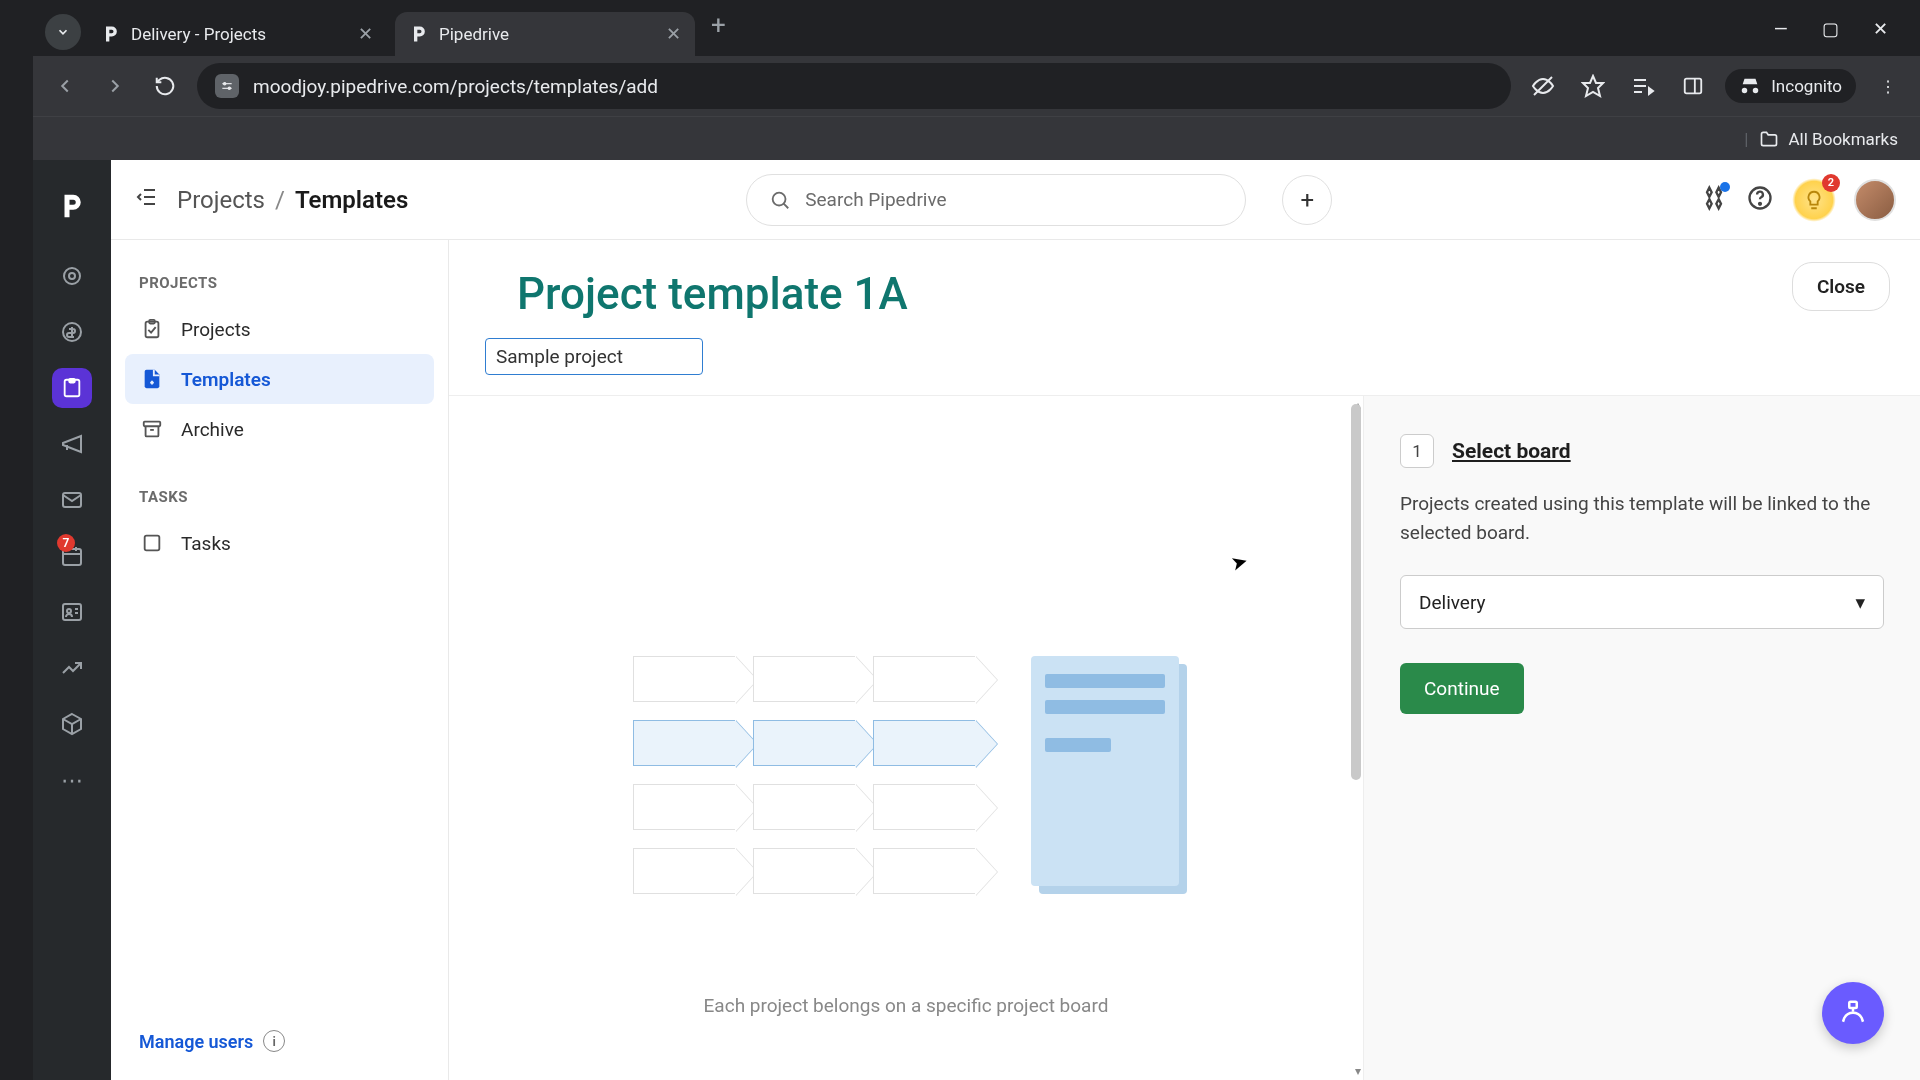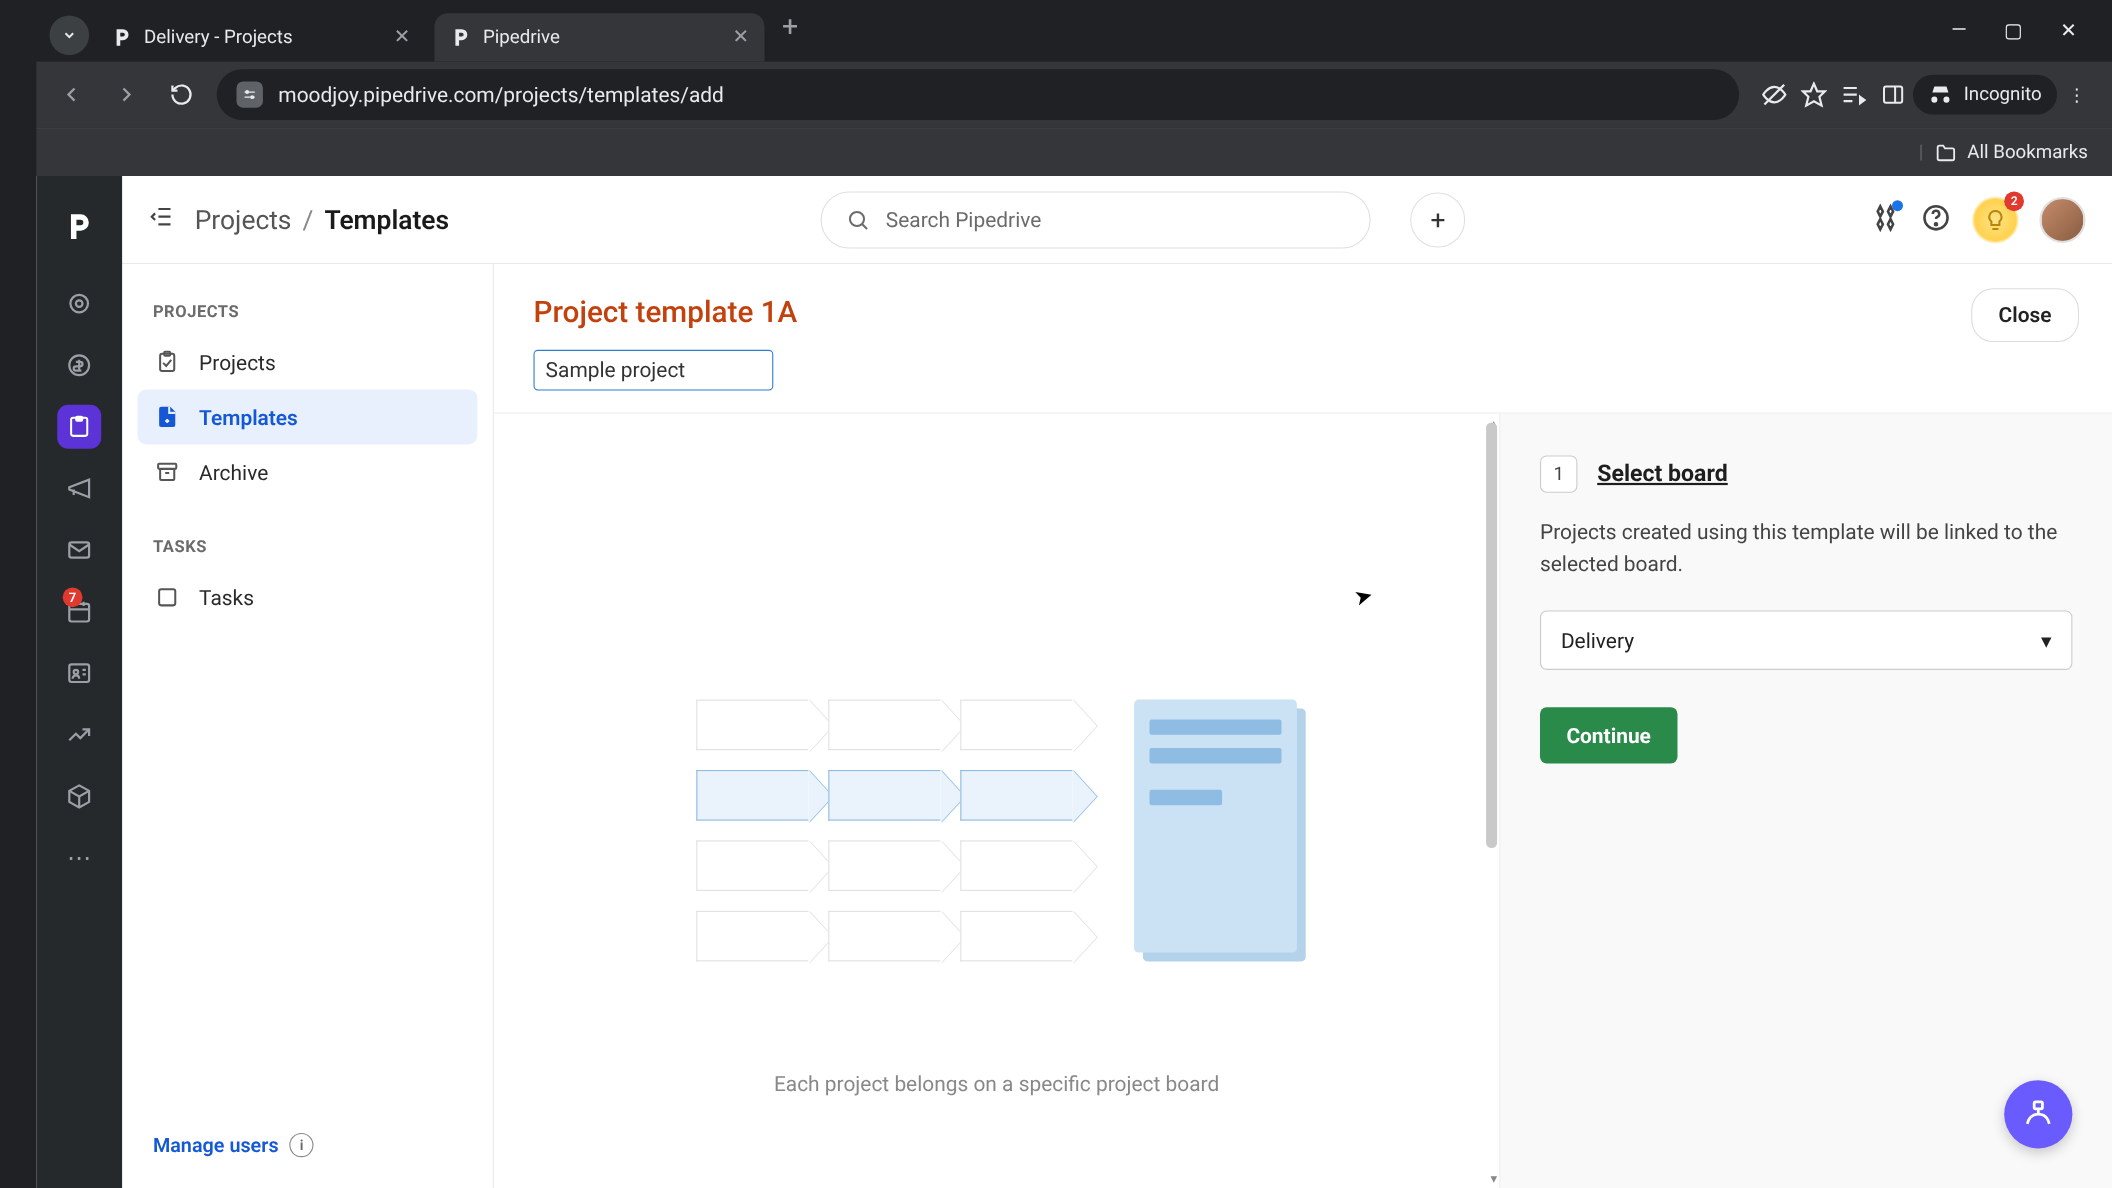--- a/index.html
+++ b/index.html
@@ -15,21 +15,21 @@
   .tab .favicon { width: 20px; height: 20px; }
   .tab .favicon svg { width: 20px; height: 20px; }
   .tab .close { color: #9aa0a6; font-size: 18px; margin-left: auto; line-height: 1; }
   .new-tab { color: #9aa0a6; font-size: 26px; padding: 0 16px 6px; align-self: center; }
   .win-controls { margin-left: auto; display: flex; gap: 34px; padding-right: 24px; color: #e8eaed; font-size: 18px; align-self: center; }
   .toolbar { height: 60px; background: #35363a; display: flex; align-items: center; padding: 0 14px; gap: 14px; }
   .tb-btn { width: 36px; height: 36px; display: flex; align-items: center; justify-content: center; color: #9aa0a6; border-radius: 50%; }
   .tb-btn.enabled { color: #e8eaed; }
   .omnibox { flex: 1; height: 46px; background: #202124; border-radius: 23px; display: flex; align-items: center; padding: 0 18px; gap: 14px; color: #e8eaed; font-size: 19px; }
   .omnibox .site-chip { width: 24px; height: 24px; border-radius: 6px; background: #5f6368; display:flex; align-items:center; justify-content:center; font-size: 14px; }
-  .toolbar-right { display: flex; }
+  .toolbar-right { display: flex; align-items: center; gap: 14px; }
   .incognito { display: flex; align-items: center; gap: 10px; background: #202124; border-radius: 20px; padding: 6px 14px; color: #e8eaed; font-size: 17px; }
   .bookmarks-bar { height: 44px; background: #35363a; display: flex; align-items: center; justify-content: flex-end; padding: 0 22px; gap: 10px; color: #e8eaed; font-size: 17px; border-top: 1px solid rgba(255,255,255,0.05); }
 
   
   .app { flex: 1; background: #f7f7f7; display: flex; min-height: 0; position: relative; }
 
   
   .rail { width: 78px; background: #26292c; display: flex; flex-direction: column; align-items: center; padding-top: 16px; gap: 0; position: relative; }
   .rail .item { width: 46px; height: 56px; display: flex; align-items: center; justify-content: center; color: #9aa0a6; position: relative; }
   .rail .item.logo { height: 60px; margin-bottom: 12px; }
@@ -63,21 +63,21 @@
   .nav-item { display: flex; align-items: center; gap: 16px; padding: 12px 14px; font-size: 19px; color: #2a2a2a; border-radius: 8px; }
   .nav-item.selected { background: #e8f0fd; color: #1558d6; font-weight: 600; }
   .nav-item .nicon { width: 26px; height: 26px; display:flex; align-items:center; justify-content:center; }
   .nav-footer { margin-top: auto; padding: 0 14px 10px; display: flex; align-items: center; gap: 10px; }
   .nav-footer a { color: #1558d6; font-size: 18px; font-weight: 600; text-decoration: none; }
   .info-dot { width: 22px; height: 22px; border: 1.5px solid #888; border-radius: 50%; display:flex; align-items:center; justify-content:center; font-size: 13px; color:#666; font-weight:600; }
 
   
   .editor { flex: 1; display: flex; flex-direction: column; min-height: 0; position: relative; }
   .editor-head { padding: 28px 36px 20px; border-bottom: 1px solid #eee; display: flex; flex-direction: column; gap: 18px; position: relative; }
-  .editor-title { font-size: 27px; font-weight: 500; color: #c2410c; }
+  .editor-title { font-size: 44px; font-weight: 500; color: #0f766e; margin-left: 32px; }
   .close-btn { position: absolute; right: 30px; top: 22px; border: 1px solid #ddd; background: #fff; border-radius: 20px; padding: 12px 24px; font-size: 19px; font-weight: 600; color: #222; }
   .tag-input { border: 1.5px solid #2f7dd1; border-radius: 4px; padding: 6px 10px; font-size: 19px; color: #333; width: 218px; background:#fff; }
   .editor-body { flex: 1; display: flex; min-height: 0; }
   .preview { flex: 1; border-right: 1px solid #eee; position: relative; overflow-y: auto; }
   .preview-inner { padding: 0 40px 40px; display:flex; flex-direction: column; align-items:center; }
   .cursor-fake { position: absolute; left: 782px; top: 154px; font-size: 20px; transform: rotate(-15deg); }
   .illustration { margin-top: 260px; display:flex; gap: 56px; align-items:flex-start; }
   .pipes { display:flex; flex-direction: column; gap: 18px; }
   .pipe-row { display:flex; gap: 18px; }
   .pipe { width: 102px; height: 46px; background:#fff; border:1.5px solid #e0e0e0; position:relative; border-right:none; }
@@ -89,21 +89,21 @@
   .slab .bar.w1{width:100%;} .slab .bar.w2{width:100%;} .slab .bar.w3{width:55%;}
   .preview-caption { margin-top: 100px; color:#888; font-size:19px; }
 
   
   .wizard { width: 556px; background:#f9f9f9; padding: 38px 36px; display:flex; flex-direction:column; gap: 22px; }
   .step-head { display:flex; align-items:center; gap: 18px; }
   .step-num { width: 34px; height: 34px; border: 1.5px solid #ccc; border-radius: 6px; display:flex; align-items:center; justify-content:center; font-size: 17px; color:#444; background:#fff; }
   .step-title { font-size: 21px; font-weight: 700; color:#1e1e1e;text-decoration:underline; }
   .step-desc { font-size: 19px; color:#444; line-height:1.5; }
   .select { margin-top: 6px; border:1px solid #ccc; background:#fff; border-radius:6px; height: 54px; display:flex; align-items:center; padding: 0 18px; font-size: 19px; color:#222; justify-content:space-between; }
-  .continue { align-self:flex-start; margin-top: 12px; background:#2a8a4a; color:#fff; border:none; border-radius:6px; padding: 14px 24px; font-size: 19px; font-weight:700; }
+  .continue { align-self:flex-start; margin-top: 12px; background:#2a8a4a; color:#fff; border:none; border-radius:6px; padding: 14px 24px; font-size: 19px; font-weight:400; }
 
   .fab { position:absolute; right: 36px; bottom: 36px; width: 62px; height: 62px; border-radius: 50%; background:#6a5bff; display:flex; align-items:center; justify-content:center; color:#fff; box-shadow: 0 4px 12px rgba(0,0,0,.2); }
 
   .scrollbar { position:absolute; right:0; top:0; width:14px; height:100%; background:transparent; }
   .scrollbar .thumb { position:absolute; right:2px; top:8px; width:10px; height:55%; background:#c9c9c9; border-radius:5px; }
   .scroll-arrow { position:absolute; right:2px; font-size:12px; color:#888; }
 </style>
 </head>
 <body>
 

